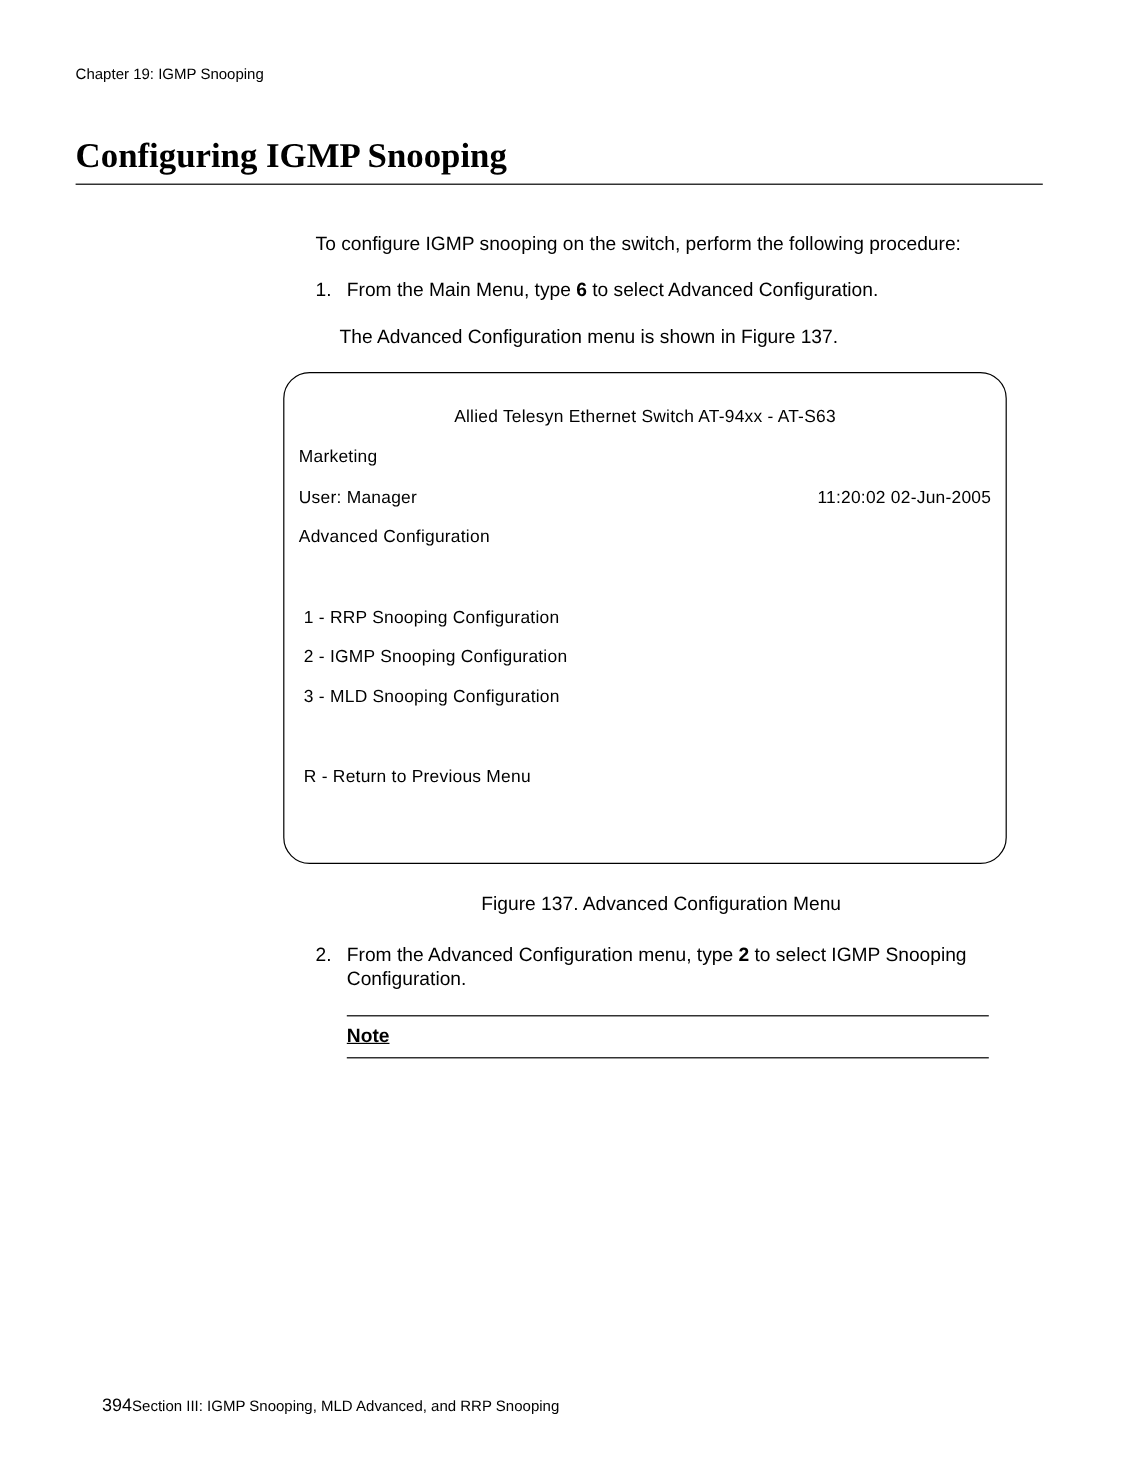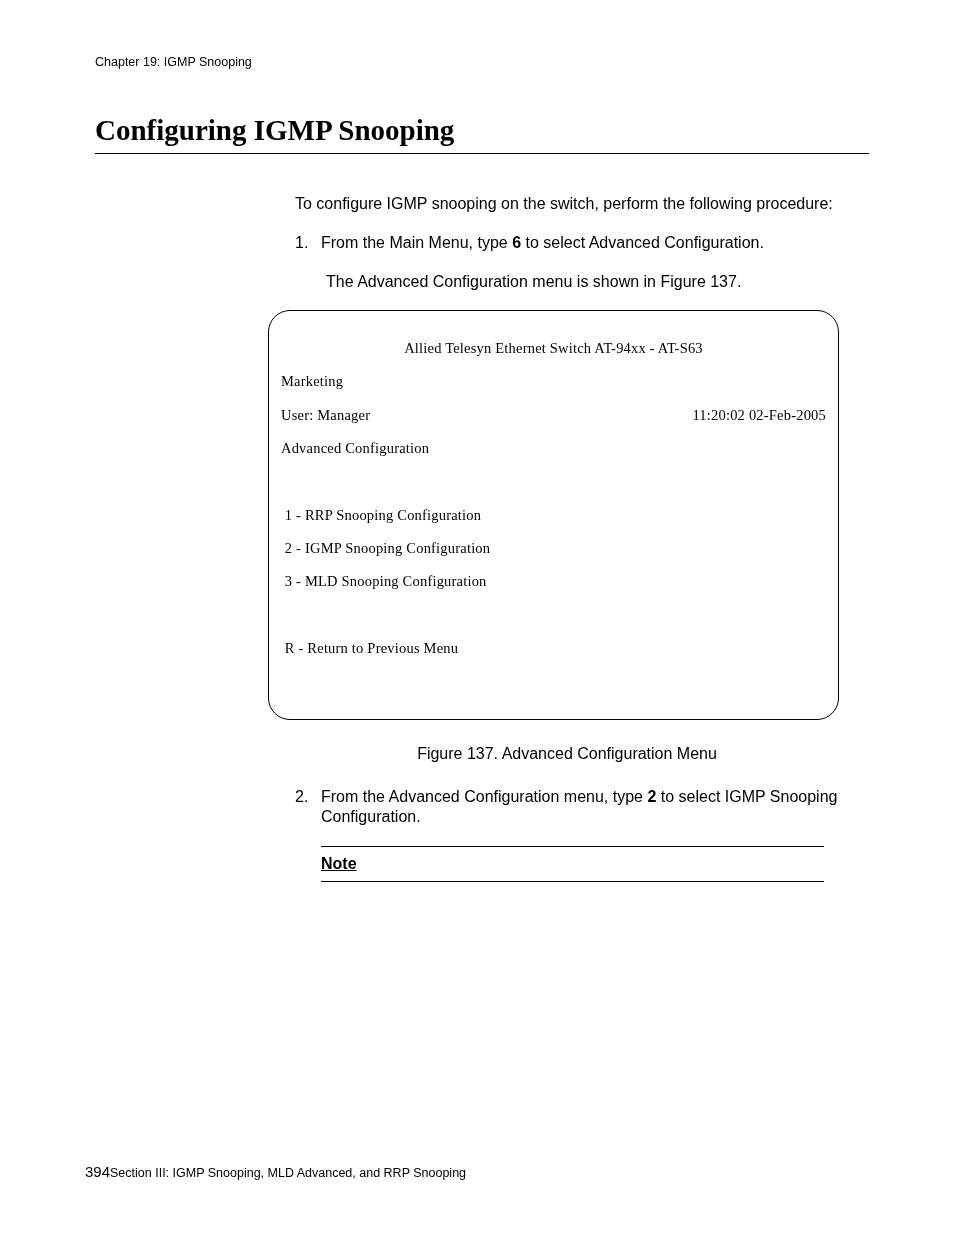--- a/index.html
+++ b/index.html
@@ -7,21 +7,21 @@
     padding: 0;
     background: #ffffff;
     font-family: Arial, Helvetica, sans-serif;
     color: #000;
     width: 954px;
     height: 1235px;
     position: relative;
     box-sizing: border-box;
   }
   .page {
-    padding: 55px 85px 55px 95px;
+    padding: 55px 85px 55px 63px;
     box-sizing: border-box;
     width: 100%;
     height: 100%;
     position: relative;
   }
   .running-header {
     font-size: 12.5px;
     margin-bottom: 45px;
   }
   .h1 {
@@ -48,33 +48,33 @@
     display: flex;
     margin: 0 0 18px 0;
   }
   .step-num {
     min-width: 26px;
   }
   .step-body {
     flex: 1;
   }
   .step-sub {
-    margin-left: 31px;
+    margin-left: 20px;
     margin-bottom: 18px;
   }
   .bold-inline {
     font-weight: bold;
   }
   .terminal {
     margin-left: 173px;
     margin-right: 30px;
     border: 1.5px solid #000;
     border-radius: 22px;
     padding: 12px 12px 12px 12px;
-    font-family: Liberation Serif, serif;
+    font-family: Liberation Sans, sans-serif;
     font-size: 14.5px;
     line-height: 1.15;
     white-space: pre;
     margin-bottom: 24px;
     letter-spacing: 0.2px;
   }
   .term-line1 { text-align: center; }
   .term-line2 { }
   .term-row {
     display: flex;
@@ -136,21 +136,21 @@
         <span>From the Main Menu, type </span><span class="bold-inline">6</span><span> to select Advanced Configuration.</span>
       </div>
     </div>
 
     <p class="step-sub">The Advanced Configuration menu is shown in Figure 137.</p>
   </div>
 
   <div class="terminal">
 <div class="term-line1">Allied Telesyn Ethernet Switch AT-94xx - AT-S63</div>
 <div class="term-line2">Marketing</div>
-<div class="term-row"><span>User: Manager</span><span>11:20:02 02-Feb-2005</span></div>
+<div class="term-row"><span>User: Manager</span><span>11:20:02 02-Jun-2005</span></div>
 <div class="term-menu-title">Advanced Configuration</div>
 <div>&nbsp;</div>
 <div> 1 - RRP Snooping Configuration</div>
 <div> 2 - IGMP Snooping Configuration</div>
 <div> 3 - MLD Snooping Configuration</div>
 <div>&nbsp;</div>
 <div> R - Return to Previous Menu</div>
 <div>&nbsp;</div>
 </div>
 

